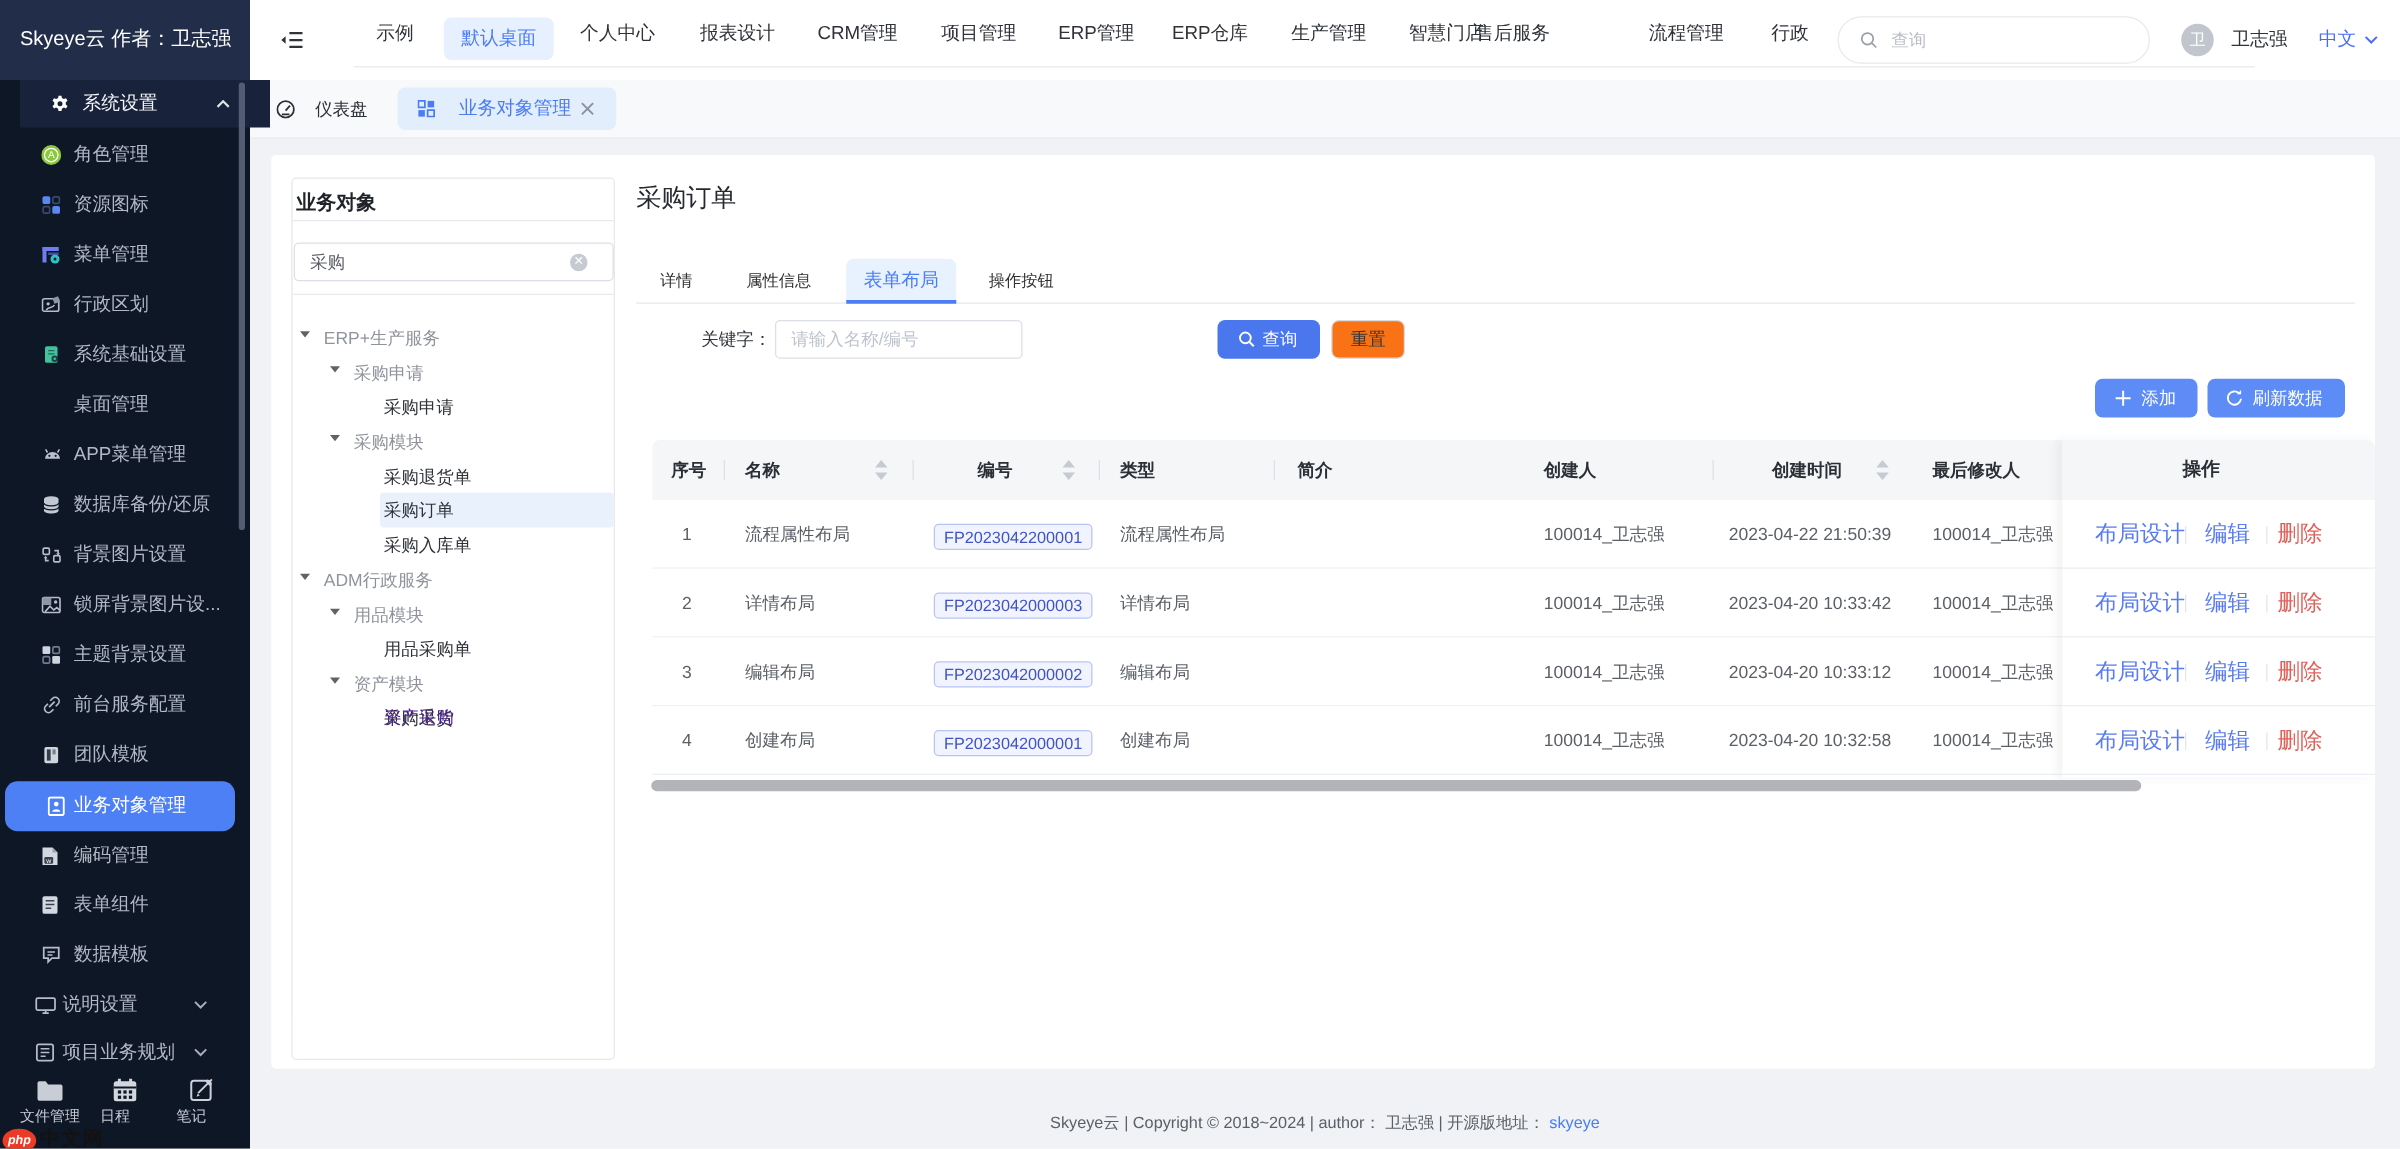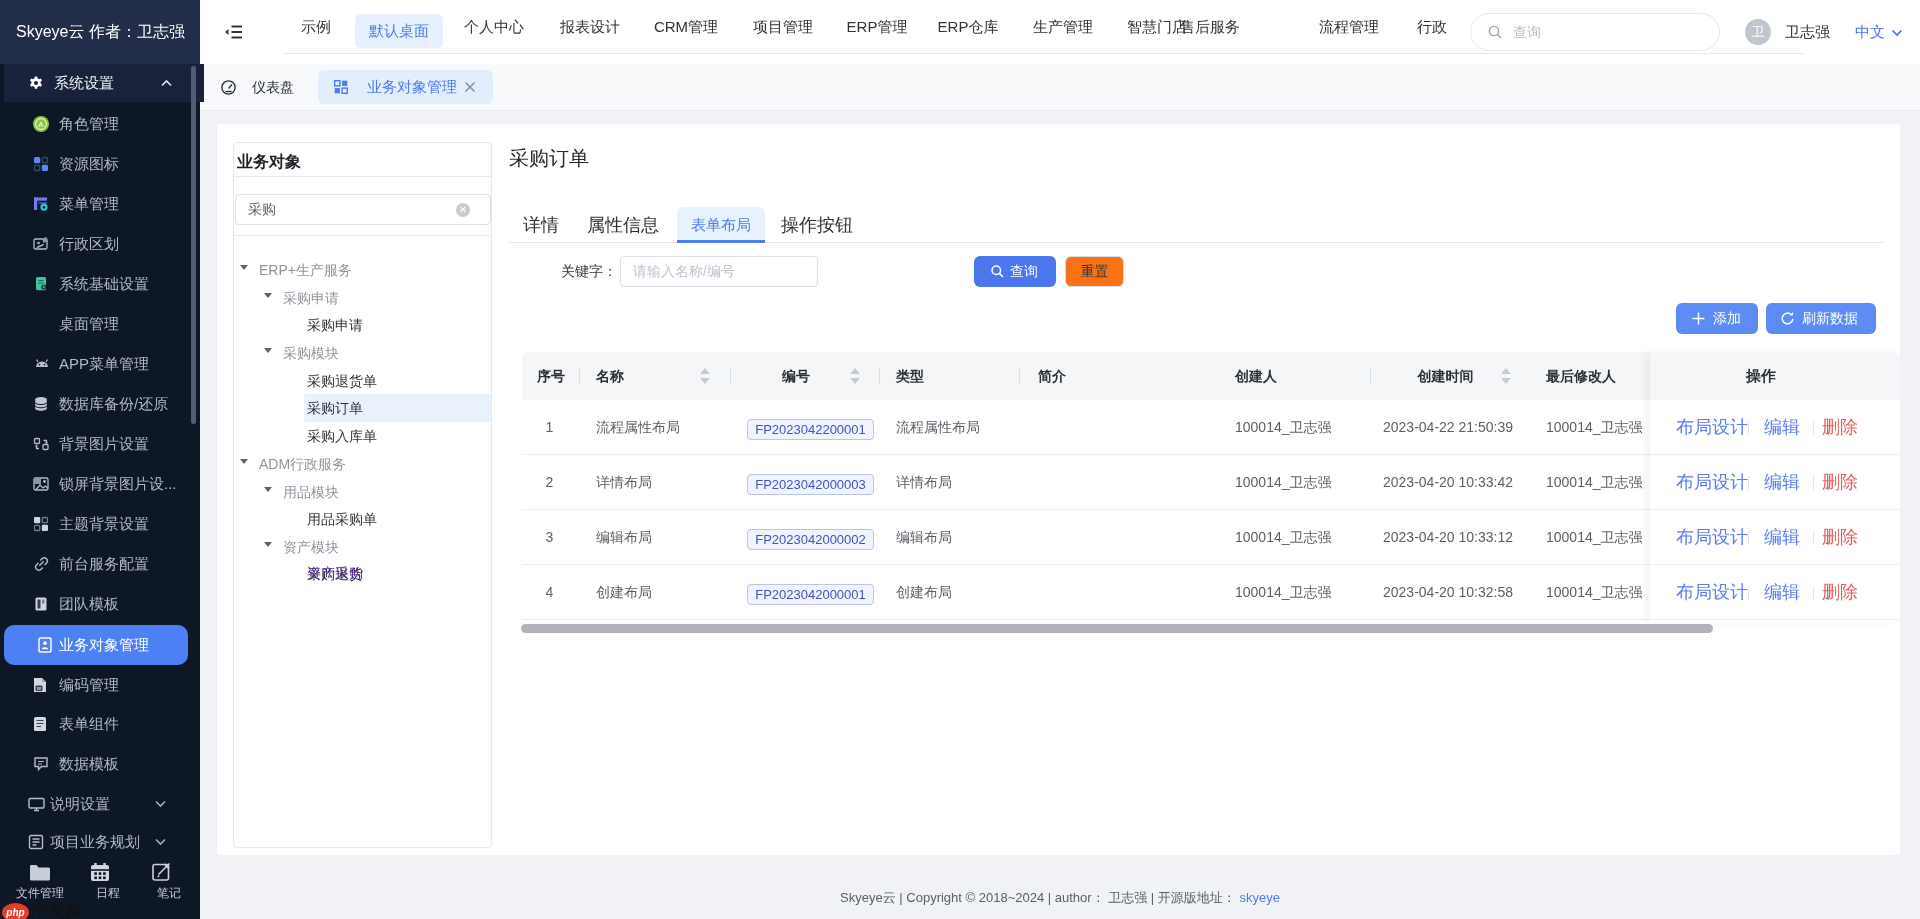--- a/index.html
+++ b/index.html
@@ -18,45 +18,45 @@
 #avatar{left:1545px;top:19px;width:26px;height:26px;border-radius:50%;background:#c1c5cd;color:#fff;font-size:13px;text-align:center;line-height:26px}
 #uname{left:1585px;top:0;height:64px;line-height:64px;font-size:15px;color:#2f3338}
 #lang{left:1655px;top:0;height:64px;line-height:64px;font-size:15px;color:#4a6df6}
 
 #tabbar{left:200px;top:64px;width:1720px;height:47px;background:#f8f9fa;border-bottom:1px solid #e7e9ed}
 #tb1{left:52px;top:0;height:47px;line-height:47px;font-size:14px;color:#2b2f36}
 #tbpill{left:118px;top:6px;width:175px;height:34px;background:#e3eefd;border-radius:6px}
 #tbpill .t{position:absolute;left:49px;top:0;line-height:34px;font-size:15px;color:#4a7cf5}
 
 #side{left:0;top:64px;width:200px;height:855px;background:#0e1726}
-#mhead{left:4px;top:64px;width:200px;height:38px;background:#18223a}
+#mhead{left:16px;top:64px;width:200px;height:38px;background:#18223a}
 #mhead .t{position:absolute;left:50px;top:0;line-height:38px;font-size:15px;color:#f2f4f8}
 .mi{left:0;width:200px;height:40px}
 .mi .t{position:absolute;left:59px;top:0;line-height:40px;font-size:15px;color:#b2b9c5;white-space:nowrap}
 .mi svg,.mh svg{position:absolute;left:33px;top:12px}
 .mh{left:0;width:200px;height:40px}
 .mh .t{position:absolute;left:50px;top:0;line-height:40px;font-size:15px;color:#b2b9c5}
 #mact{left:4px;top:625px;width:184px;height:40px;background:#4e80f5;border-radius:10px}
 #mact .t{position:absolute;left:55px;top:0;line-height:40px;font-size:15px;color:#fff}
 #sthumb{left:191px;top:66px;width:5px;height:358px;border-radius:3px;background:#525d73}
-.dk{text-align:right;font-size:12px;color:#c6cbd4}
+.dk{text-align:left;font-size:12px;color:#c6cbd4}
 
 #card{left:217px;top:124px;width:1683px;height:731px;background:#fff;border-radius:4px}
 
 #tree{left:233px;top:142px;width:259px;height:706px;border:1px solid #e6e8eb;border-radius:4px;background:#fff}
 #ttl{left:237px;top:152px;font-size:16px;font-weight:bold;color:#1f2329}
 .hr{height:1px;background:#e8eaed}
 #tin{left:235px;top:194px;width:256px;height:31px;border:1px solid #dcdfe6;border-radius:4px}
 #tin .v{position:absolute;left:12px;top:0;line-height:29px;font-size:14px;color:#5a5e66}
 #tclr{position:absolute;right:20px;top:8px;width:14px;height:14px;border-radius:50%;background:#c6cad2;color:#fff;font-size:10px;line-height:14px;text-align:center}
 .tr3{height:27px;font-size:14px}
 .arr{width:0;height:0;border-left:4px solid transparent;border-right:4px solid transparent;border-top:5px solid #5f6368}
 
 #rtitle{left:509px;top:145px;font-size:20px;font-weight:500;color:#262a30}
-.tab{top:207px;height:36px;line-height:36px;font-size:18px;color:#303133;text-align:center}
+.tab{top:207px;height:36px;line-height:36px;font-size:13px;color:#303133;text-align:center}
 #tabact{left:677px;top:207px;width:88px;height:36px;line-height:36px;background:#e8f1fe;color:#4c7ef3;font-size:15px;text-align:center;border-radius:6px 6px 0 0}
 #tabu{left:677px;top:240px;width:88px;height:3px;background:#4c7ef3}
 #tabline{left:509px;top:242px;width:1375px;height:1px;background:#e4e7ed}
 #flabel{left:540px;top:256px;width:77px;height:31px;line-height:31px;font-size:14px;color:#33373d;text-align:right}
 #finput{left:620px;top:256px;width:198px;height:31px;border:1px solid #dcdfe6;border-radius:4px}
 #finput span{position:absolute;left:12px;line-height:29px;font-size:14px;color:#bfc4cc}
 .btn{height:31px;border-radius:6px;color:#fff;font-size:14px;text-align:center}
 #bquery{left:974px;top:256px;width:82px;background:#4b77ee}
 #breset{left:1065px;top:256px;width:59px;height:31px;line-height:29px;background:#f97316;border:1px solid #d8dbe0;border-radius:6px;font-size:14px;color:#33373d;text-align:center}
 #badd{left:1676px;top:303px;width:82px;background:#5d8cf6}

